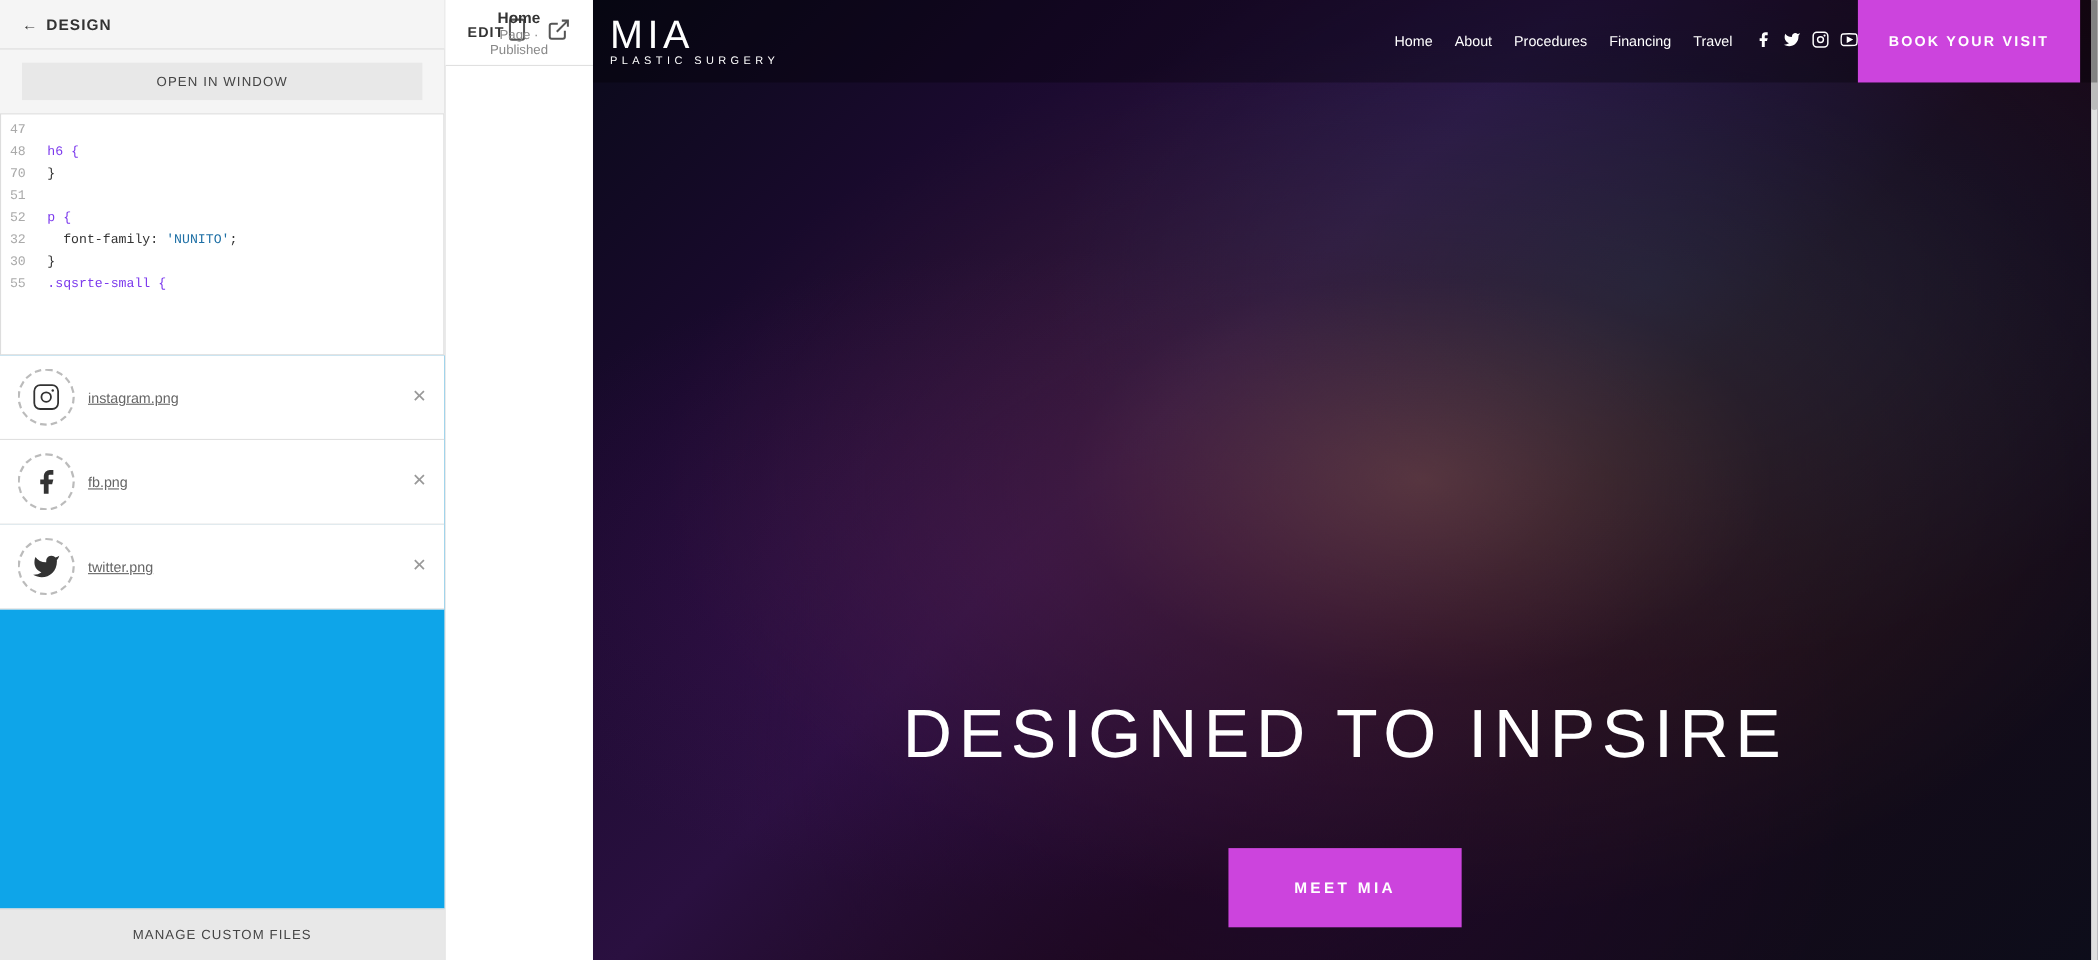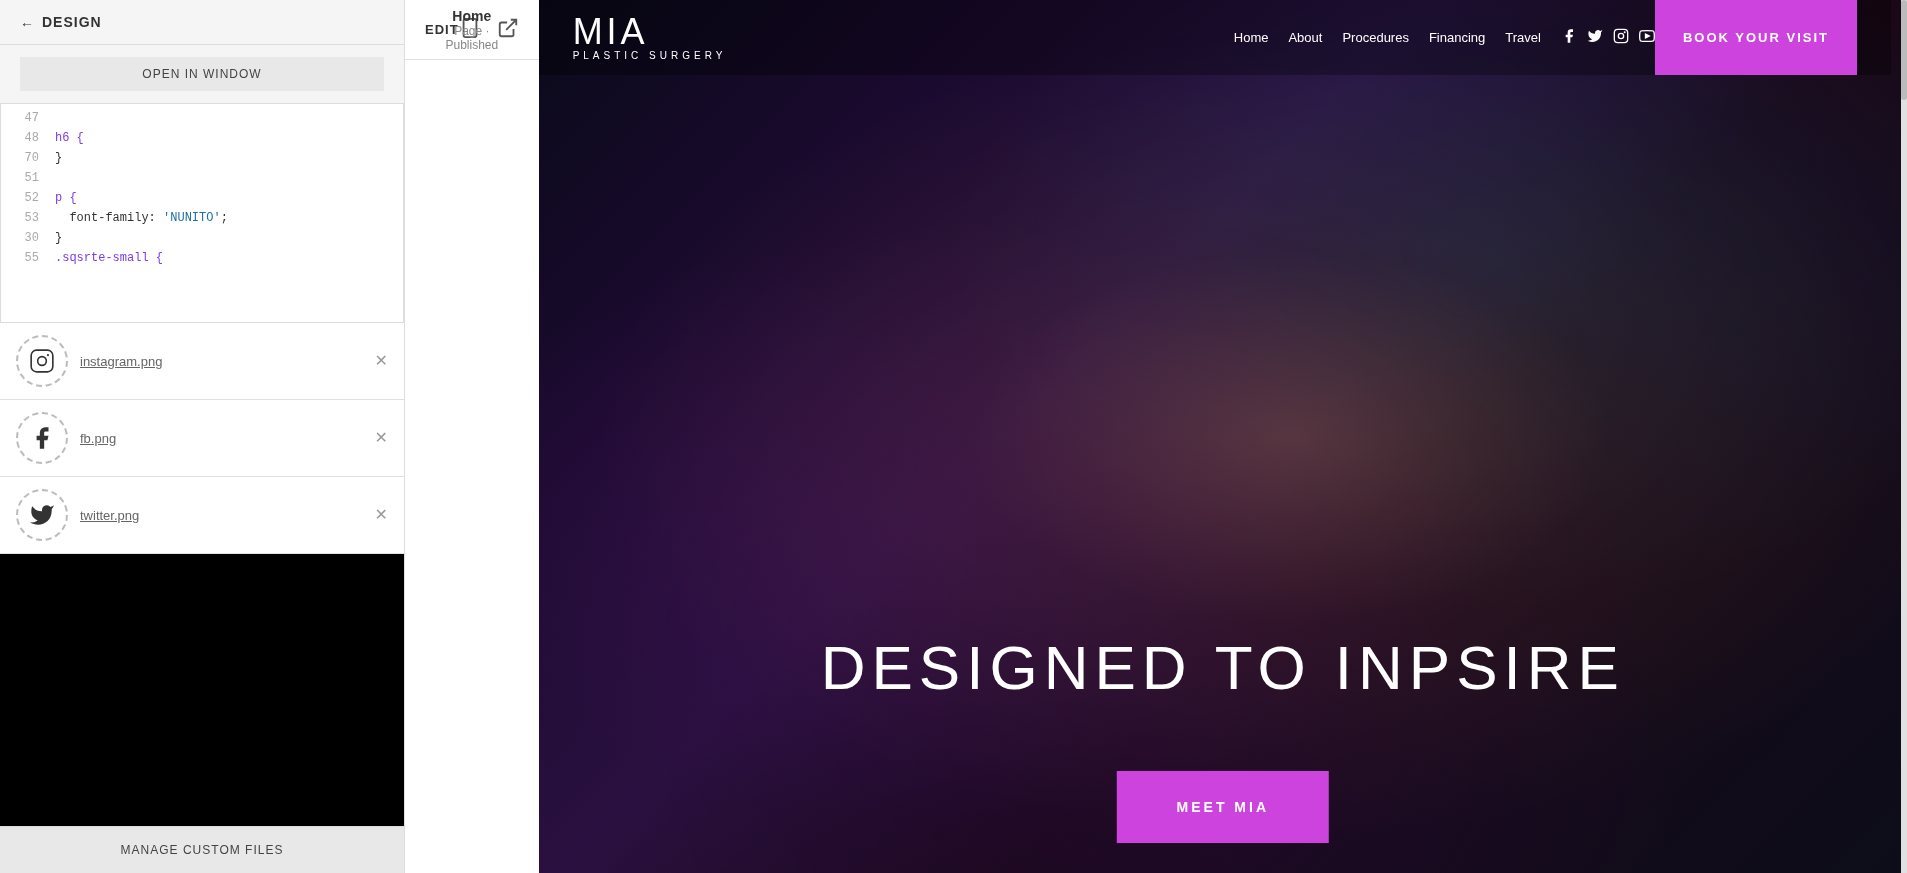--- a/index.html
+++ b/index.html
@@ -82,39 +82,39 @@
       display: flex;
       font-family: 'Courier New', monospace;
       font-size: 12px;
       line-height: 20px;
       padding: 0 8px;
     }
 
     .line-num {
       min-width: 30px;
       color: #aaa;
-      text-align: right;
-      margin-right: 16px;
+      text-align: left;
+      margin-right: 4px;
       user-select: none;
     }
 
     .code-content {
       color: #333;
       white-space: pre;
     }
 
     .code-content .selector { color: #7c3aed; }
     .code-content .property { color: #333; }
     .code-content .string-val { color: #1d6fa5; }
 
     
     .files-section {
       overflow-y: auto;
       flex: 1;
-      background: #000000;
+      background: #0ea5e9;
     }
 
     .file-item {
       display: flex;
       align-items: center;
       padding: 12px 16px;
       border-bottom: 1px solid #e0e0e0;
       background: #fff;
       gap: 12px;
     }
@@ -235,27 +235,27 @@
     .website-preview {
       flex: 1;
       position: relative;
       overflow: hidden;
     }
 
     .site-header {
       position: absolute;
       top: 0;
       left: 0;
-      right: 16px;
+      right: 0;
       height: 75px;
       background: rgba(0,0,0,0.3);
       z-index: 10;
       display: flex;
       align-items: center;
-      padding: 0 34px;
+      padding: 0 16px;
     }
 
     .site-logo {
       color: #fff;
       font-size: 11px;
       letter-spacing: 2px;
       line-height: 1.2;
     }
 
     .site-logo .logo-mia {
@@ -417,21 +417,21 @@
       </div>
       <div class="code-line">
         <span class="line-num">51</span>
         <span class="code-content"></span>
       </div>
       <div class="code-line">
         <span class="line-num">52</span>
         <span class="code-content"><span class="selector">p {</span></span>
       </div>
       <div class="code-line">
-        <span class="line-num">53</span>
+        <span class="line-num">32</span>
         <span class="code-content">  <span class="property">font-family: </span><span class="string-val">'NUNITO'</span>;</span>
       </div>
       <div class="code-line">
         <span class="line-num">30</span>
         <span class="code-content">}</span>
       </div>
       <div class="code-line">
         <span class="line-num">55</span>
         <span class="code-content"><span class="selector">.sqsrte-small {</span></span>
       </div>

